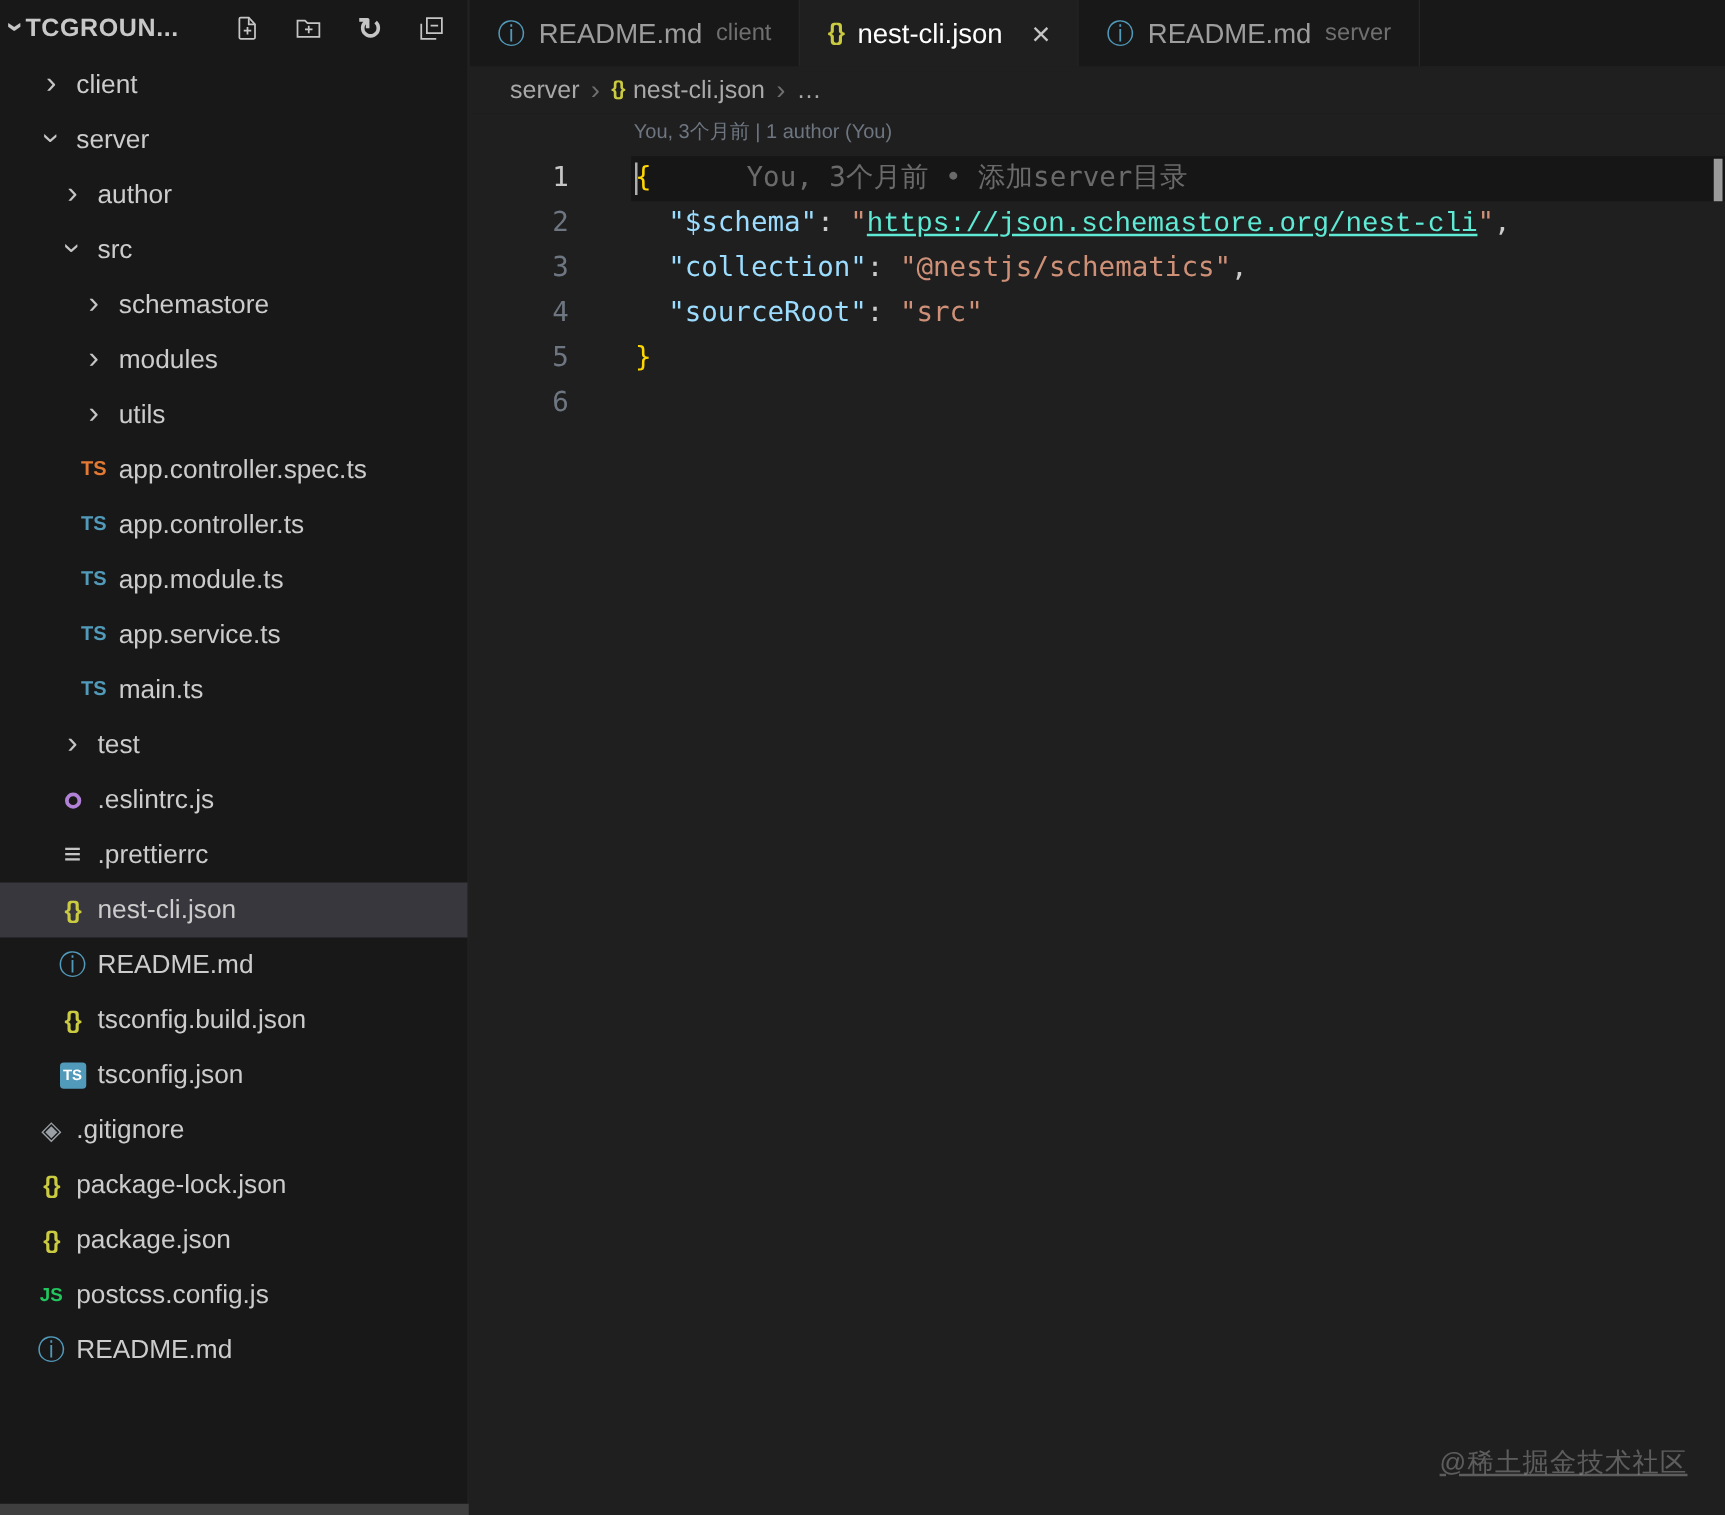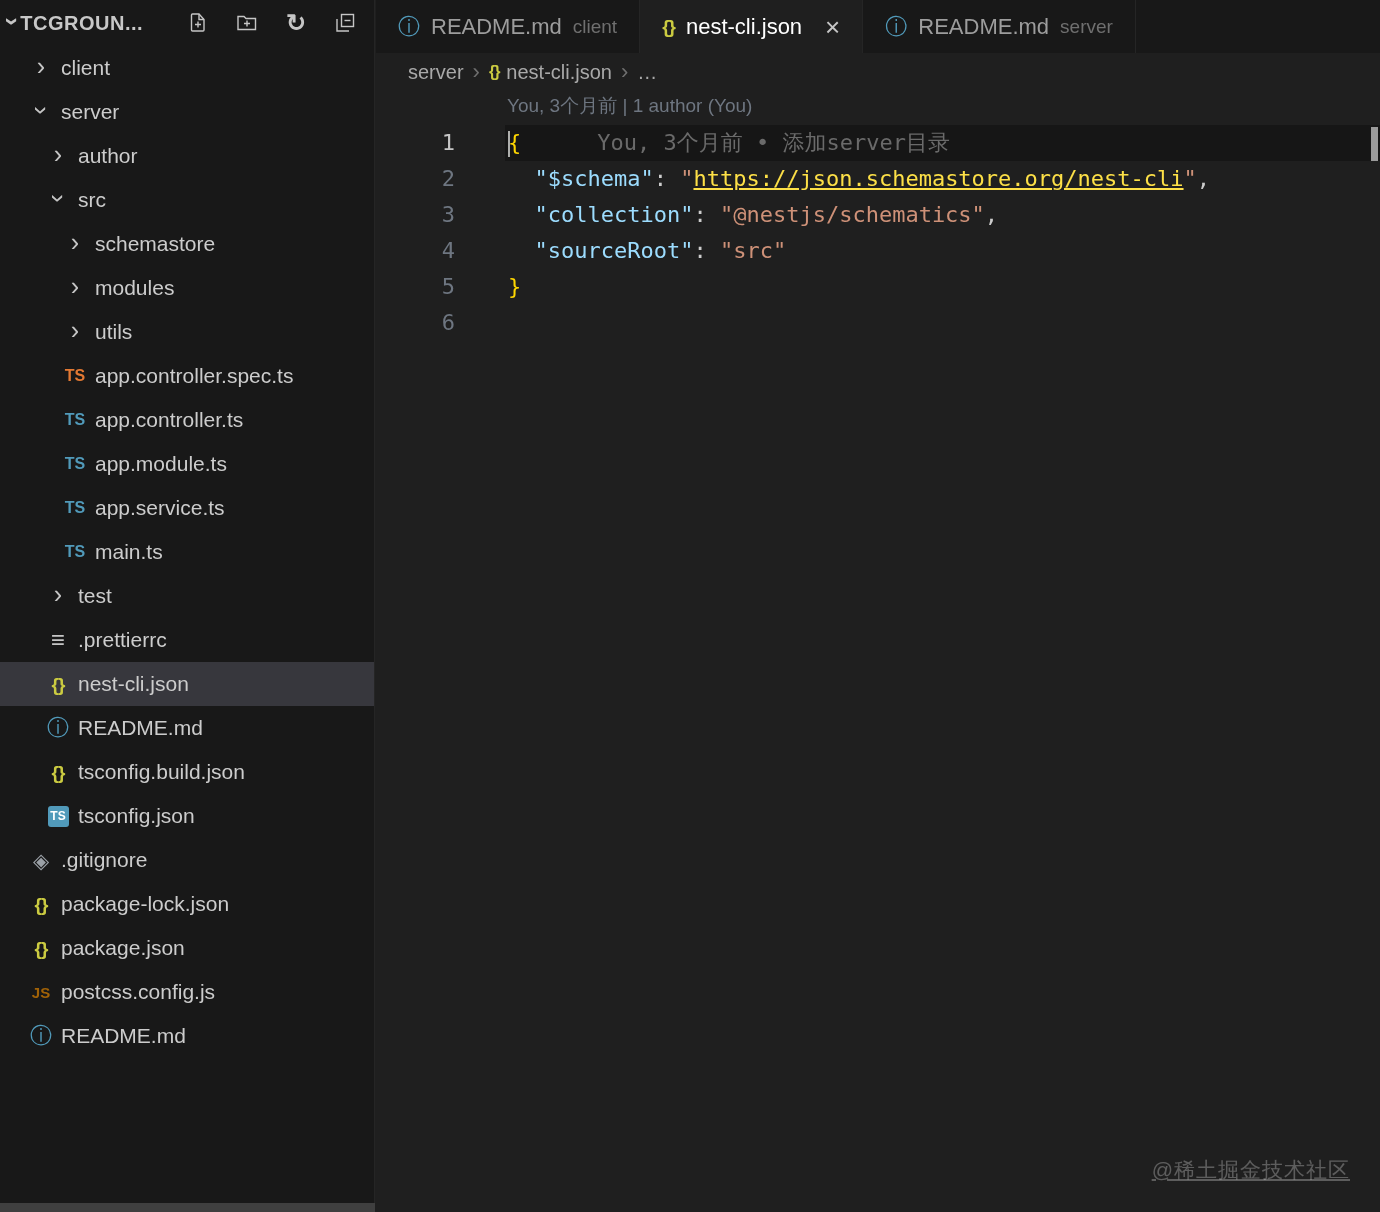--- a/index.html
+++ b/index.html
@@ -45,21 +45,21 @@
   .ic { display:inline-flex; align-items:center; justify-content:center; line-height:1; }
   .ic-ts { font-size:16px; font-weight:bold; }
   .ic-ts.blue { color:#519aba; }
   .ic-ts.orange { color:#e37933; }
   .ic-tsbox { width:21px; height:21px; background:#519aba; color:#fff; font-size:12px; font-weight:bold; border-radius:3px; }
   .ic-json { color:#cbcb41; font-size:19px; font-weight:bold; letter-spacing:-1px; }
   .ic-info { color:#519aba; font-size:22px; }
   .ic-eslint { width:13px; height:13px; border:3px solid #b180d7; border-radius:50%; }
   .ic-prettier { color:#c5c5c5; font-size:24px; }
   .ic-git { color:#9aa0a6; font-size:21px; }
-  .ic-js { color:#a16207; font-size:15px; font-weight:bold; }
+  .ic-js { color:#22c55e; font-size:15px; font-weight:bold; }
   .ic-yarn { width:18px; height:18px; background:#2b90b8; border-radius:50%; }
 
   .sidebar-scrollbar {
     position:absolute; left:0; bottom:0; width:375px; height:9px;
     background:#3f3f3f;
   }
 
   
   .tabbar {
     position:absolute; left:376px; top:0; right:0; height:53px;
@@ -81,35 +81,35 @@
     font-size:20px; color:#a9a9a9; gap:9px;
   }
   .crumb { display:flex; align-items:center; gap:7px; cursor:pointer; }
   .crumb-sep { color:#6f6f6f; font-size:22px; }
   .crumb .ic-json { font-size:16px; }
 
   
   .editor { position:absolute; left:376px; top:91px; right:0; bottom:0; background:#1f1f1f; }
   .blame-header {
     height:34px; line-height:30px; padding-left:131px;
-    font-size:19px; color:#6e7681; white-space:nowrap;
+    font-size:16px; color:#6e7681; white-space:nowrap;
   }
   .code { font-family:"DejaVu Sans Mono", monospace; font-size:22px; }
   .code-line { display:flex; height:36px; line-height:36px; }
   .gutter { width:79px; min-width:79px; text-align:right; color:#6e7681; cursor:pointer; }
   .code-line.hl .gutter { color:#c6c6c6; }
   .line-content { flex:1; margin-left:50px; padding-left:3px; white-space:pre; cursor:text; }
   .code-line.hl .line-content { background:#161616; }
   .caret { display:inline-block; width:2px; height:26px; background:#aeafad; vertical-align:middle; margin-right:-2px; }
 
   .tk-brace { color:#ffd700; }
   .tk-key   { color:#9cdcfe; }
   .tk-punct { color:#cccccc; }
   .tk-str   { color:#ce9178; }
-  .tk-link  { color:#fde047; text-decoration:underline; cursor:pointer; }
+  .tk-link  { color:#5eead4; text-decoration:underline; cursor:pointer;font-family:Liberation Mono, monospace; }
   .tk-blame { color:#6a6a6a; margin-left:76px; }
 
   .overview-marker {
     position:absolute; right:2px; top:36px; width:7px; height:34px; background:#9b9b9b;
   }
 
   .watermark {
     position:absolute; right:30px; bottom:28px;
     font-size:21px; color:rgba(255,255,255,0.28); letter-spacing:1px;text-decoration:underline;
   }
@@ -221,20 +221,26 @@
         <span class="tree-label">main.ts</span>
       </div>
       <div class="tree-row" style="padding-left: 45px;">
         <span class="slot">
           <span class="chev">›</span>
         </span>
         <span class="tree-label">test</span>
       </div>
       <div class="tree-row" style="padding-left: 45px;">
         <span class="slot">
+          <span class="ic ic-eslint"></span>
+        </span>
+        <span class="tree-label">.eslintrc.js</span>
+      </div>
+      <div class="tree-row" style="padding-left: 45px;">
+        <span class="slot">
           <span class="ic ic-prettier">≡</span>
         </span>
         <span class="tree-label">.prettierrc</span>
       </div>
       <div class="tree-row selected" style="padding-left: 45px;">
         <span class="slot">
           <span class="ic ic-json">{}</span>
         </span>
         <span class="tree-label">nest-cli.json</span>
       </div>

